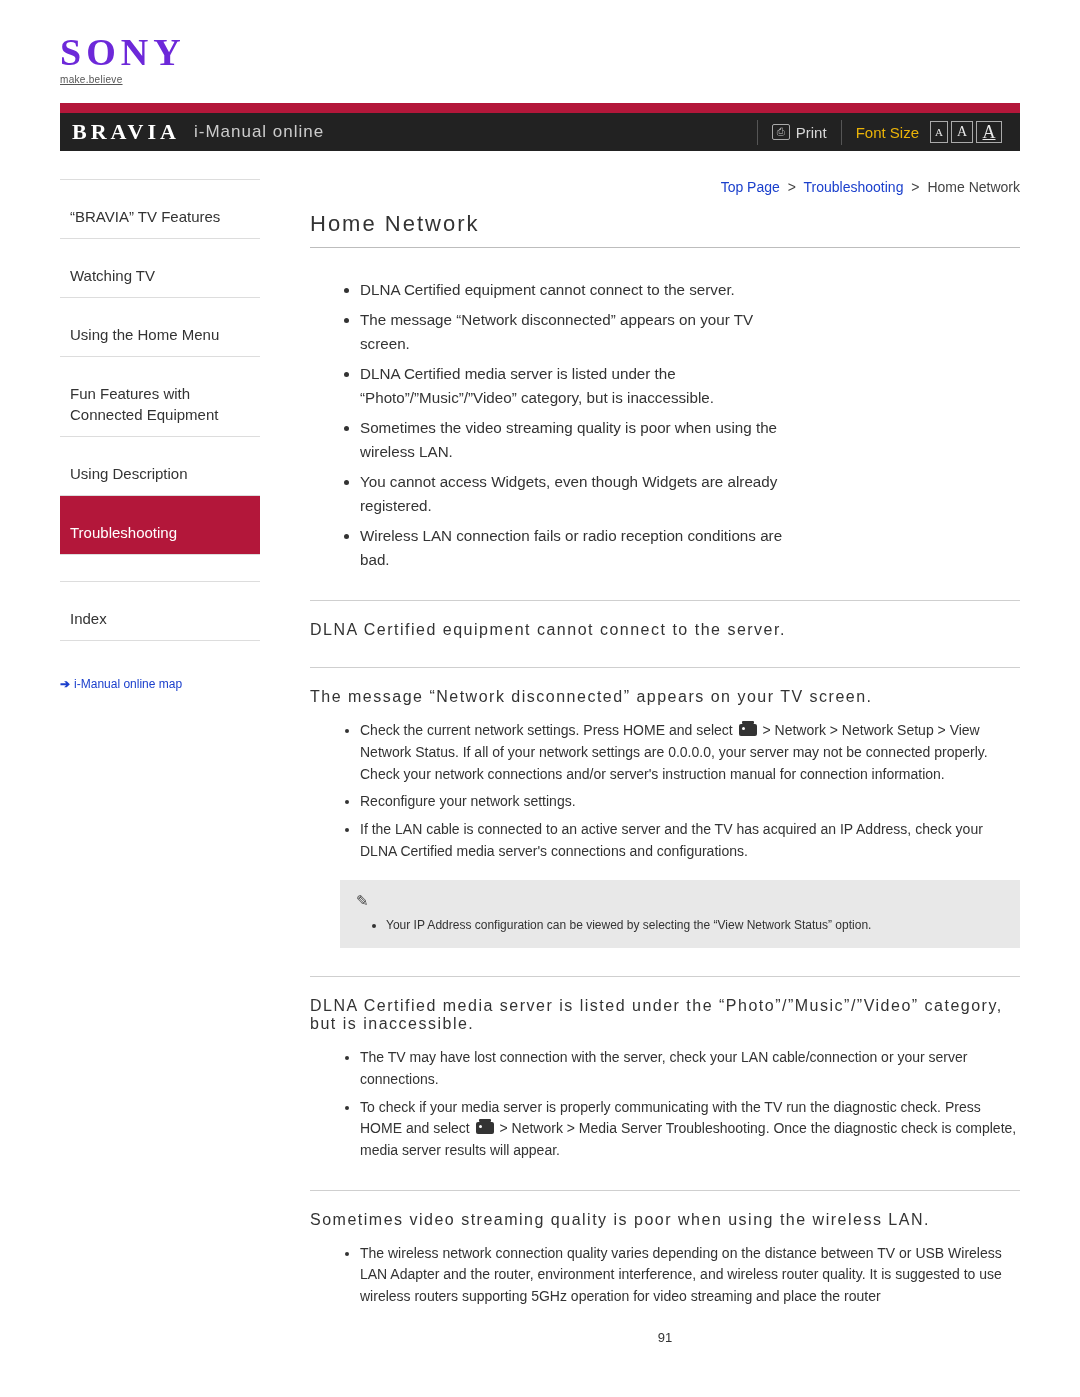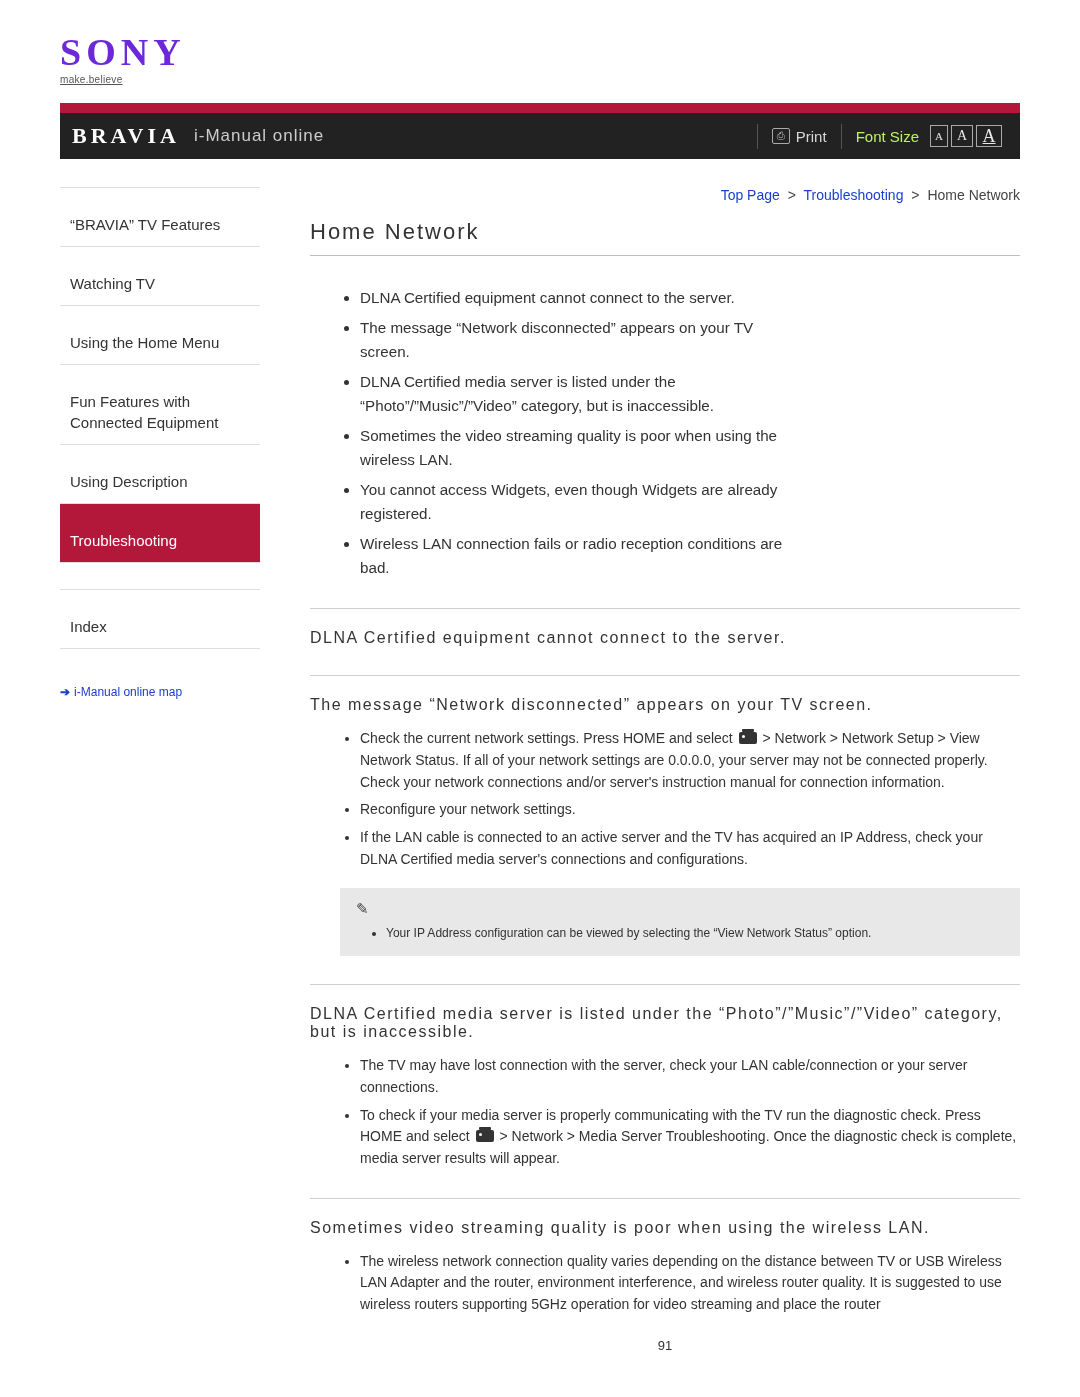--- a/index.html
+++ b/index.html
@@ -11,32 +11,32 @@
   }
   .page-wrap { padding: 30px 60px 40px 60px; }
   .sony-logo { margin-bottom: 18px; }
   .sony-logo .main { font-family: "Times New Roman", serif; font-weight: bold; font-size: 38px; letter-spacing: 5px; color: #6d28d9; }
   .sony-logo .sub { font-size: 10px; color: #555; letter-spacing: 0.3px; text-decoration: underline; }
 
   .pink-bar { height: 10px; background: #b3173a; }
   .nav-bar {
     background: #222;
     color: #fff;
-    height: 46px;
+    height: 38px;
     display: flex;
     align-items: center;
     padding: 0 18px 0 12px;
     position: relative;
   }
   .bravia-mark { font-family: "Times New Roman", serif; font-size: 22px; letter-spacing: 4px; font-weight: 600; }
   .imanual { font-size: 17px; color: #ccc; letter-spacing: 1px; margin-left: 14px; }
   .nav-spacer { flex: 1; }
   .print-group { display: flex; align-items: center; color: #d8d8d8; font-size: 15px; border-left: 1px solid #555; border-right: 1px solid #555; padding: 4px 14px; margin-right: 14px; cursor: pointer; }
   .print-icon-box { width: 18px; height: 16px; border: 1px solid #aaa; border-radius: 2px; margin-right: 6px; display:flex; align-items:center; justify-content:center; font-size:10px; color:#c8c8c8; }
-  .font-label { color: #bef264; font-size: 15px; margin-right: 8px; }
+  .font-label { color: #eab308; font-size: 15px; margin-right: 8px; }
   .font-box {
     display: inline-flex; align-items: center; justify-content: center;
     border: 1px solid #aaa; color: #e8e8e8;
     height: 22px; margin-left: 3px; cursor: pointer;
     font-family: "Times New Roman", serif;
   }
   .font-box.s { width: 18px; font-size: 11px; }
   .font-box.m { width: 22px; font-size: 14px; }
   .font-box.l { width: 26px; font-size: 18px; text-decoration: underline; }
 

